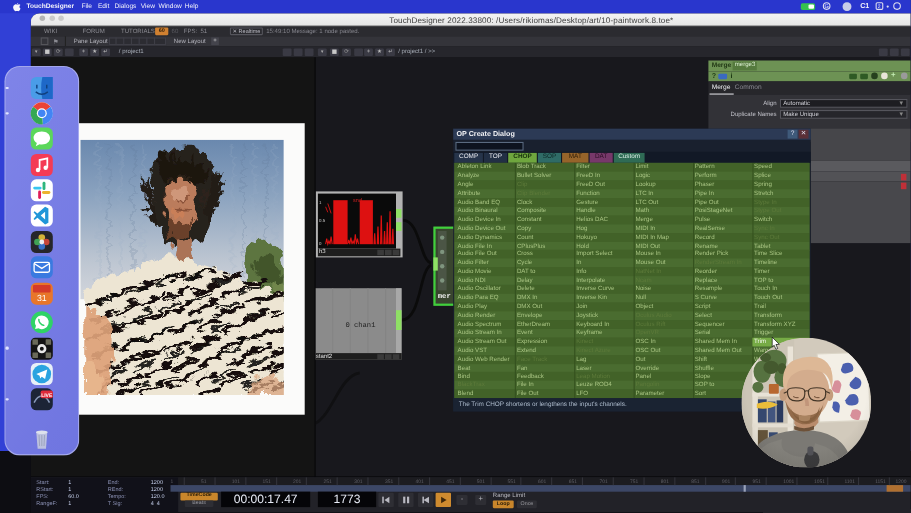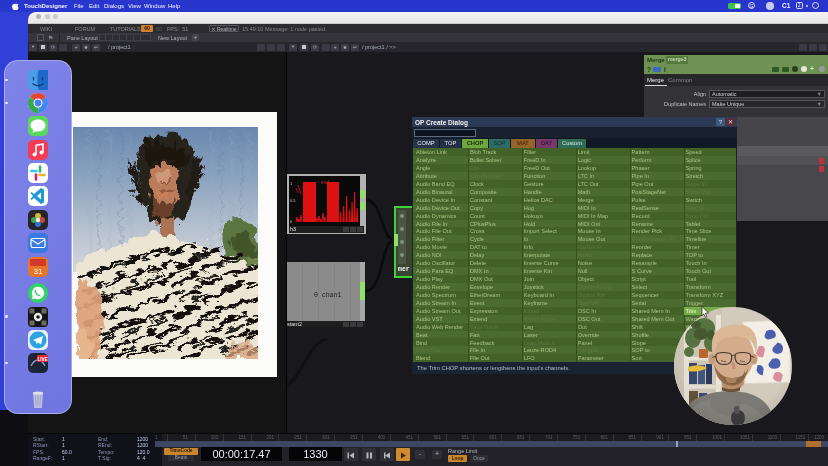--- a/index.html
+++ b/index.html
@@ -11,20 +11,21 @@
 <div id="s">
 
 <div class="abs" style="left:0;top:0;width:828px;height:410px;background:#3140d6"></div>
 
 <div class="abs" style="left:28px;top:12px;width:800px;height:454px;background:#1b1b1f;border-radius:8px 0 0 0;overflow:hidden">
 
   <div class="abs" style="left:0;top:0;width:800px;height:12px;background:linear-gradient(#f4f4f4,#e6e6e6);border-bottom:1px solid #c8c8c8">
     <div class="abs" style="left:8px;top:1.5px;width:5px;height:5px;border-radius:50%;background:#b4b4b4"></div>
     <div class="abs" style="left:16.5px;top:1.5px;width:5px;height:5px;border-radius:50%;background:#cbcbcb"></div>
     <div class="abs" style="left:25px;top:1.5px;width:5px;height:5px;border-radius:50%;background:#cbcbcb"></div>
+    <div class="abs" style="left:200px;top:2px;width:510px;text-align:center;font-size:7.4px;color:#3c3c3c;letter-spacing:0.1px">TouchDesigner 2022.33800: /Users/rikiomas/Desktop/art/10-paintwork.8.toe*</div>
   </div>
 
   <div class="abs" style="left:0;top:12px;width:800px;height:9px;background:#2b2b30;font-size:5.5px;color:#8d8d94">
     <div class="abs" style="left:12px;top:1.5px">WIKI</div>
     <div class="abs" style="left:47px;top:1.5px">FORUM</div>
     <div class="abs" style="left:82px;top:1.5px">TUTORIALS</div>
     <div class="abs" style="left:113px;top:0.5px;width:12px;height:7px;background:#d08030;border-radius:1px;color:#2a1a08;text-align:center;line-height:7px;font-size:5px;font-weight:bold">60</div>
     <div class="abs" style="left:128px;top:1.5px;color:#5a5a60">60</div>
     <div class="abs" style="left:139px;top:1.5px">FPS:&nbsp; 51</div>
     <div class="abs" style="left:181px;top:0.5px;width:30px;height:7.5px;border:1px solid #55555c;border-radius:1px;color:#b8b8c0;font-size:5px;line-height:6.5px;text-align:center">✕ Realtime</div>
@@ -555,21 +556,21 @@
 
   <div class="abs" style="left:134px;top:422px;width:666px;height:7px;background:#1c1c20"></div>
 
   <div class="abs" style="left:127px;top:429px;width:673px;height:5.5px;background:#3c4766"></div>
   <div class="abs" style="left:778px;top:429px;width:15px;height:5.5px;background:#b07030"></div>
   <div class="abs" style="left:648px;top:429px;width:2px;height:5.5px;background:#9aa2b8"></div>
 
   <div class="abs" style="left:136px;top:436px;width:34px;height:6.5px;background:#c9862b;border-radius:1px;color:#2a1c08;font-size:4.8px;font-weight:bold;text-align:center;line-height:6.5px">TimeCode</div>
   <div class="abs" style="left:140px;top:443px;width:26px;height:6px;background:#2e2e34;border-radius:1px;color:#9a9aa0;font-size:4.8px;text-align:center;line-height:6px">Beats</div>
   <div class="abs" style="left:173px;top:435px;width:81px;height:14px;background:#050508;color:#e9edf8;font-size:11px;text-align:center;line-height:14px;letter-spacing:0">00:00:17.47</div>
-  <div class="abs" style="left:261px;top:435px;width:53px;height:14px;background:#050508;color:#e9edf8;font-size:11px;text-align:center;line-height:14px">1330</div>
+  <div class="abs" style="left:261px;top:435px;width:53px;height:14px;background:#050508;color:#e9edf8;font-size:11px;text-align:center;line-height:14px">1773</div>
   <div class="abs" style="left:316px;top:436px;width:14px;height:13px;background:#2e2e34;border-radius:1px"><svg width="14" height="13">
           <rect x="3.5" y="3.5" width="1.4" height="6" fill="#b8b8c0"></rect>
           <path d="M10 3.5 V9.5 L5.5 6.5 Z" fill="#b8b8c0"></path>
         </svg></div>
   <div class="abs" style="left:334px;top:436px;width:14px;height:13px;background:#2e2e34;border-radius:1px"><svg width="14" height="13">
           <rect x="4.5" y="3.5" width="2" height="6" fill="#b8b8c0"></rect>
           <rect x="8" y="3.5" width="2" height="6" fill="#b8b8c0"></rect>
         </svg></div>
   <div class="abs" style="left:352px;top:436px;width:14px;height:13px;background:#2e2e34;border-radius:1px"><svg width="14" height="13">
           <path d="M10 3.5 V9.5 L5 6.5 Z" fill="#b8b8c0"></path>

